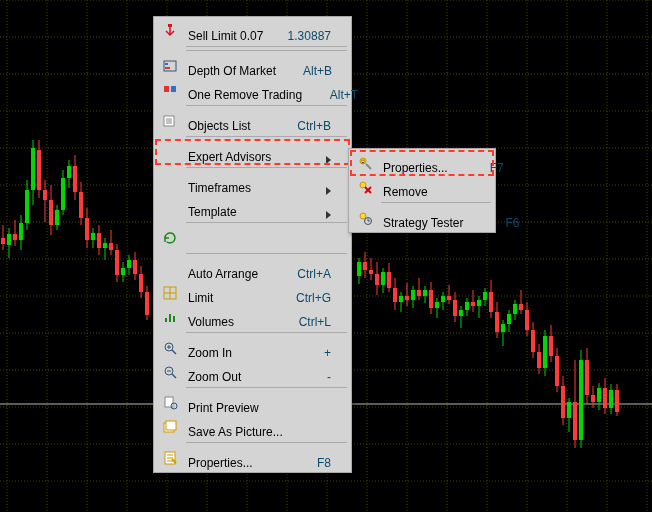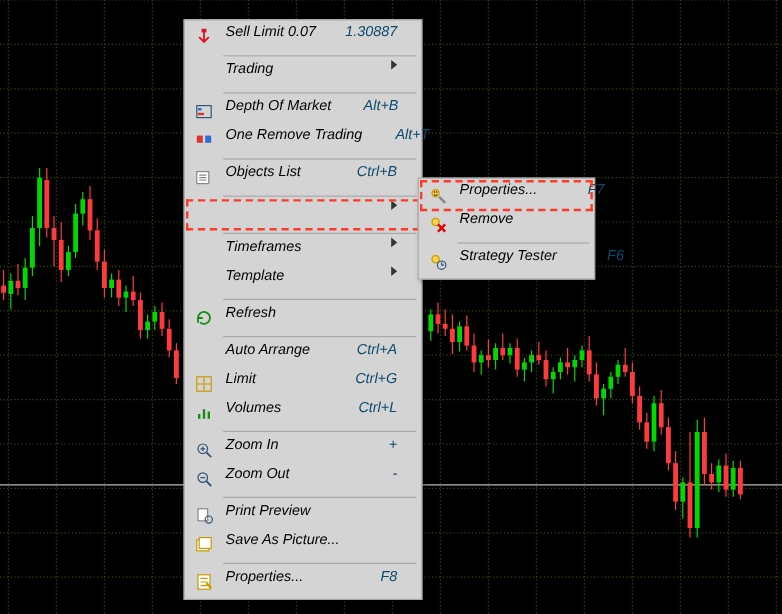--- a/index.html
+++ b/index.html
@@ -36,25 +36,24 @@
     position: absolute;
     background: #d4d4d4;
     border: 1px solid #a8a8a8;
     box-shadow: 2px 2px 4px rgba(0,0,0,.35);
     padding: 2px;
     color: #000;
   }
   .menu .row {
     height: 24px;
     display: flex;
-    align-items: flex-start;
+    align-items: flex-end;
     padding: 0 18px 0 0;
     white-space: nowrap;
     cursor: default;
-    font-style: italic;
   }
   .menu .iconcell {
     width: 28px;
     height: 24px;
     display: flex;
     align-items: center;
     justify-content: center;
     flex: 0 0 28px;
   }
   .menu .label { flex: 1 1 auto; padding-left: 4px; }
@@ -278,25 +277,20 @@
       <svg viewBox="0 0 16 16">
           <path d="M8 2v9M4 8l4 4 4-4" stroke="#d12" stroke-width="1.5" fill="none"></path>
           <rect x="6" y="1" width="4" height="3" fill="#d12"></rect>
         </svg>
     </span>
     <span class="label">Sell Limit 0.07</span>
     <span class="shortcut">1.30887</span>
   </div>
   <div class="sep"></div>
 
-  <div class="row">
-    <span class="iconcell"></span>
-    <span class="label">Trading</span>
-    <span class="arrow"></span>
-  </div>
   <div class="sep"></div>
 
   <div class="row">
     <span class="iconcell">
       <svg viewBox="0 0 16 16">
           <rect x="2" y="3" width="12" height="10" fill="none" stroke="#357" stroke-width="1"></rect>
           <rect x="3" y="5" width="3" height="2" fill="#2d6fd2"></rect>
           <rect x="3" y="9" width="5" height="2" fill="#d33"></rect>
         </svg>
     </span>
@@ -325,20 +319,21 @@
           <line x1="4" y1="10" x2="10" y2="10" stroke="#888"></line>
         </svg>
     </span>
     <span class="label">Objects List</span>
     <span class="shortcut">Ctrl+B</span>
   </div>
   <div class="sep"></div>
 
   <div class="row highlight">
     <span class="iconcell"></span>
+    <span class="label">Expert Advisors</span>
     <span class="arrow"></span>
   </div>
   <div class="sep"></div>
 
   <div class="row">
     <span class="iconcell"></span>
     <span class="label">Timeframes</span>
     <span class="arrow"></span>
   </div>
 
@@ -349,21 +344,20 @@
   </div>
   <div class="sep"></div>
 
   <div class="row">
     <span class="iconcell">
       <svg viewBox="0 0 16 16">
           <path d="M3 8a5 5 0 1 1 1.7 3.7" fill="none" stroke="#178a17" stroke-width="1.5"></path>
           <path d="M3 12V8h4" fill="none" stroke="#178a17" stroke-width="1.5"></path>
         </svg>
     </span>
-    <span class="label">Refresh</span>
   </div>
   <div class="sep"></div>
 
   <div class="row">
     <span class="iconcell"></span>
     <span class="label">Auto Arrange</span>
     <span class="shortcut">Ctrl+A</span>
   </div>
 
   <div class="row">

